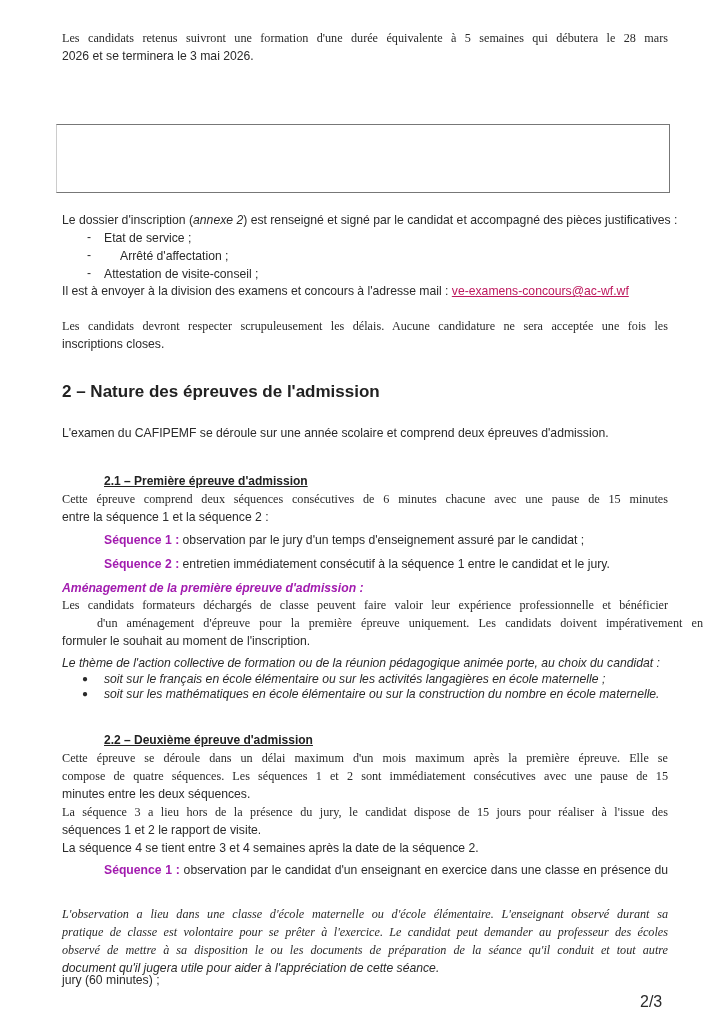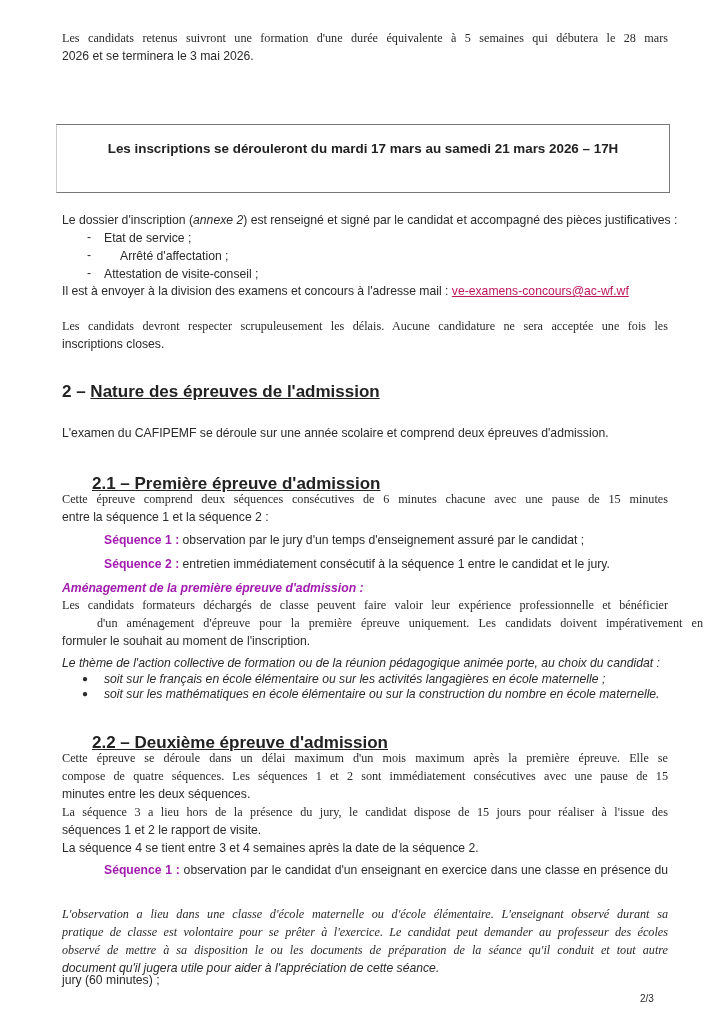--- a/index.html
+++ b/index.html
@@ -9,37 +9,36 @@
   }
   .abs { position: absolute; }
   .line { position: absolute; left: 62px; white-space: nowrap; line-height: 16px; }
   .just { position: absolute; left: 62px; width: 606px; text-align: justify; text-align-last: justify; white-space: nowrap; line-height: 16px; font-family: Liberation Serif, serif; }
   .box {
     position: absolute; left: 56px; top: 124px; width: 614px; height: 69px;
     border: 1px solid #777; border-left-color: #ccc; box-sizing: border-box;
     text-align: center; font-weight: bold; font-size: 13.4px; line-height: 21px; padding-top: 13px; color: #222;
   }
   .h2 { position: absolute; left: 62px; top: 382px; font-size: 17px; font-weight: bold; color: #222; white-space: nowrap; }
-  .h2 .u { text-decoration: underline; }
-  .h3 { position: absolute; left: 92px; font-weight: bold; text-decoration: underline; white-space: nowrap; font-size: 17px; color: #222; }
+  .h2 .u { }
+  .h3 { position: absolute; left: 104px; font-weight: bold; text-decoration: underline; white-space: nowrap; font-size: 12px; color: #222; }
   .b { font-weight: bold; color: #a21caf; }
   .i { font-style: italic; }
   .dash { position: absolute; left: 87px; }
   .bullet { position: absolute; left: 82px; font-size: 10px; }
   a { color: #be185d; text-decoration: underline; }
-  .pagenum { position: absolute; left: 640px; top: 993px; font-size: 10px; }
+  .pagenum { position: absolute; left: 640px; top: 993px; font-size: 16px; }
 </style>
 </head>
 <body>
 
 <div class="just" style="top:30px;">Les candidats retenus suivront une formation d'une durée équivalente à 5 semaines qui débutera le 28 mars</div>
 <div class="line" style="top:48px;">2026 et se terminera le 3 mai 2026.</div>
 
 <div class="box">
-  <div>Les inscriptions se dérouleront du mardi 17 mars au samedi 21 mars 2026 – 17H</div>
 </div>
 
 <div class="line" style="top:212px;"><span>Le dossier d'inscription (</span><span class="i">annexe 2</span><span>) est renseigné et signé par le candidat et accompagné des pièces justificatives :</span></div>
 <div class="dash" style="top:230px;">-</div>
 <div class="line" style="left:104px; top:230px;">Etat de service ;</div>
 <div class="dash" style="top:248px;">-</div>
 <div class="line" style="left:104px; top:248px;margin-left:16px;">Arrêté d'affectation ;</div>
 <div class="dash" style="top:266px;">-</div>
 <div class="line" style="left:104px; top:266px;">Attestation de visite-conseil ;</div>
 <div class="line" style="top:283px;"><span>Il est à envoyer à la division des examens et concours à l'adresse mail : </span><a href="#">ve-examens-concours@ac-wf.wf</a></div>

